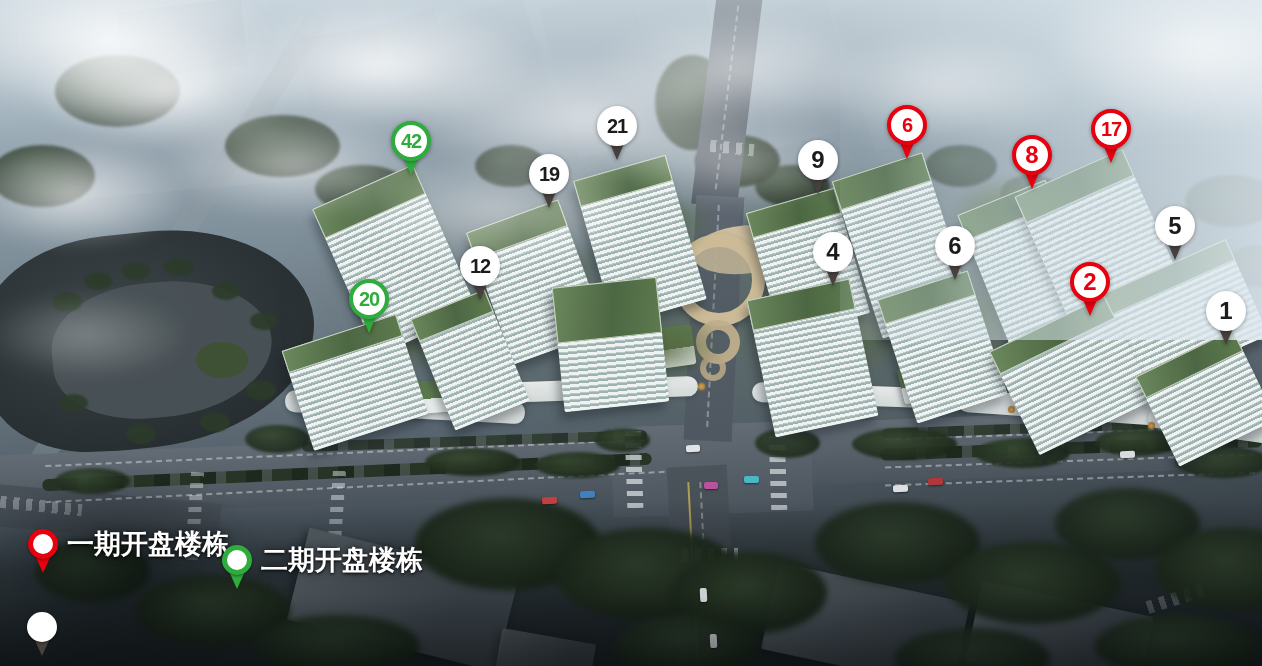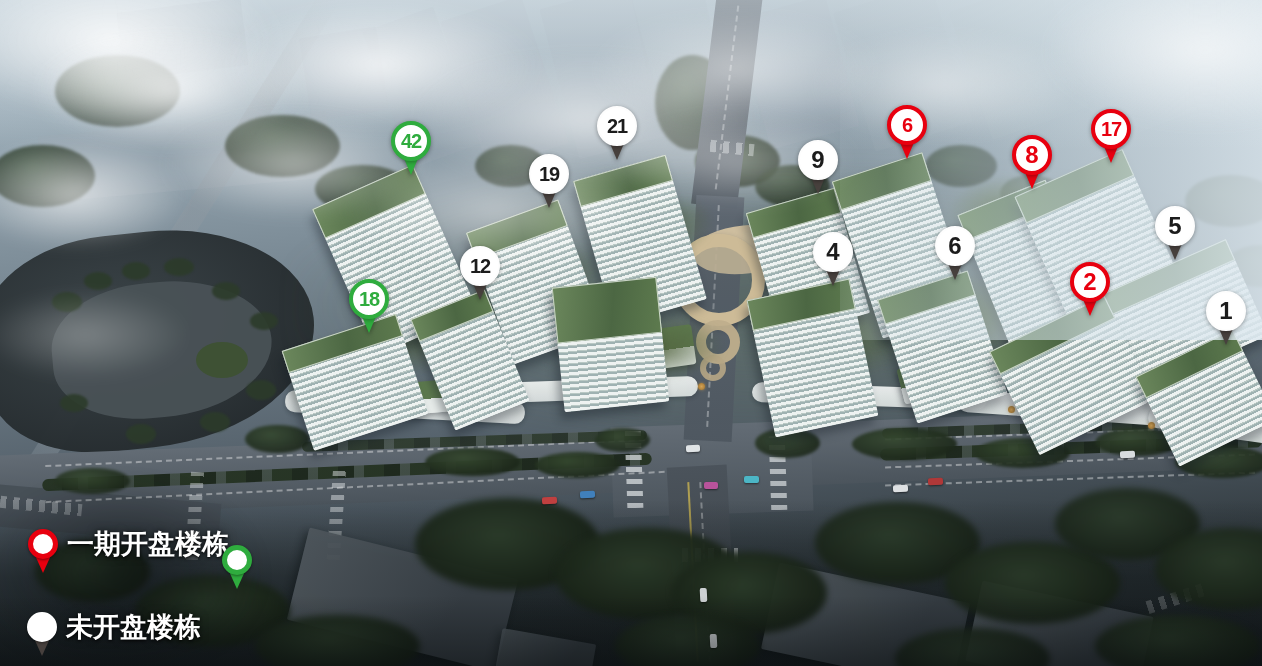--- a/index.html
+++ b/index.html
@@ -311,21 +311,21 @@
       </div>
       <div class="pin unopened" style="left: 460px; top: 246px;">
         <span class="tail"></span>
         <span class="circ">
           <span>12</span>
         </span>
       </div>
       <div class="pin phase2" style="left: 349px; top: 279px;">
         <span class="tail"></span>
         <span class="circ">
-          <span>18</span>
+          <span>20</span>
         </span>
       </div>
       <div class="pin unopened" style="left: 529px; top: 154px;">
         <span class="tail"></span>
         <span class="circ">
           <span>19</span>
         </span>
       </div>
       <div class="pin unopened" style="left: 597px; top: 106px;">
         <span class="tail"></span>
@@ -347,22 +347,22 @@
           <span class="tail"></span>
           <span class="circ"></span>
         </div>
       <span class="llabel">一期开盘楼栋</span>
     </div>
     <div class="legend-item" style="left:222px;top:545px">
       <div class="lpin p2">
           <span class="tail"></span>
           <span class="circ"></span>
         </div>
+      <span class="llabel">二期开盘楼栋</span>
     </div>
     <div class="legend-item" style="left:27px;top:612px">
       <div class="lpin p3">
           <span class="tail"></span>
           <span class="circ"></span>
         </div>
-      <span class="llabel">未开盘楼栋</span>
     </div>
   </div>
 </div>
 
 </body></html>

